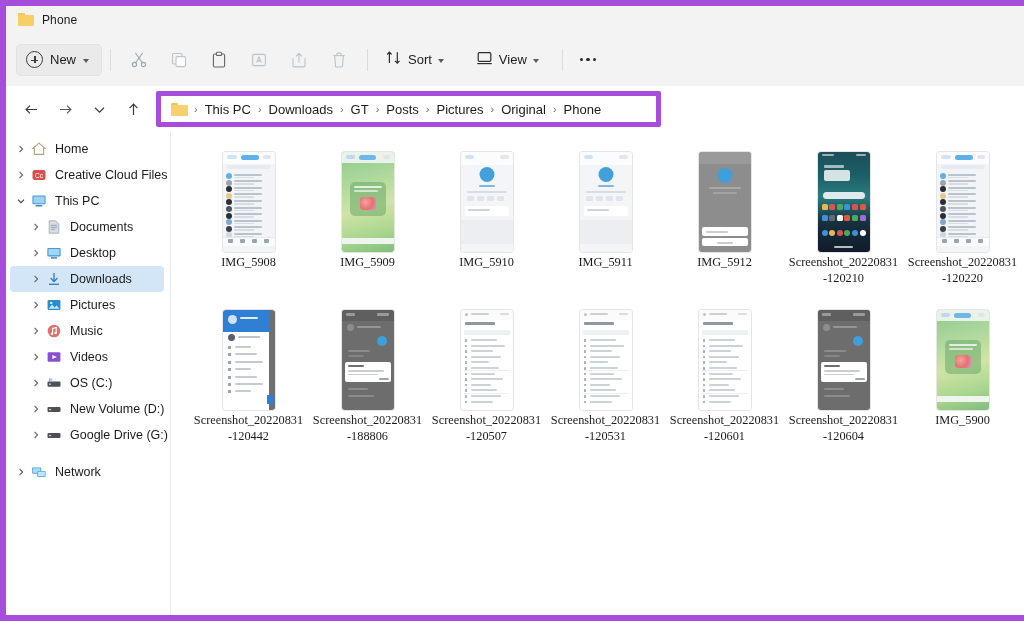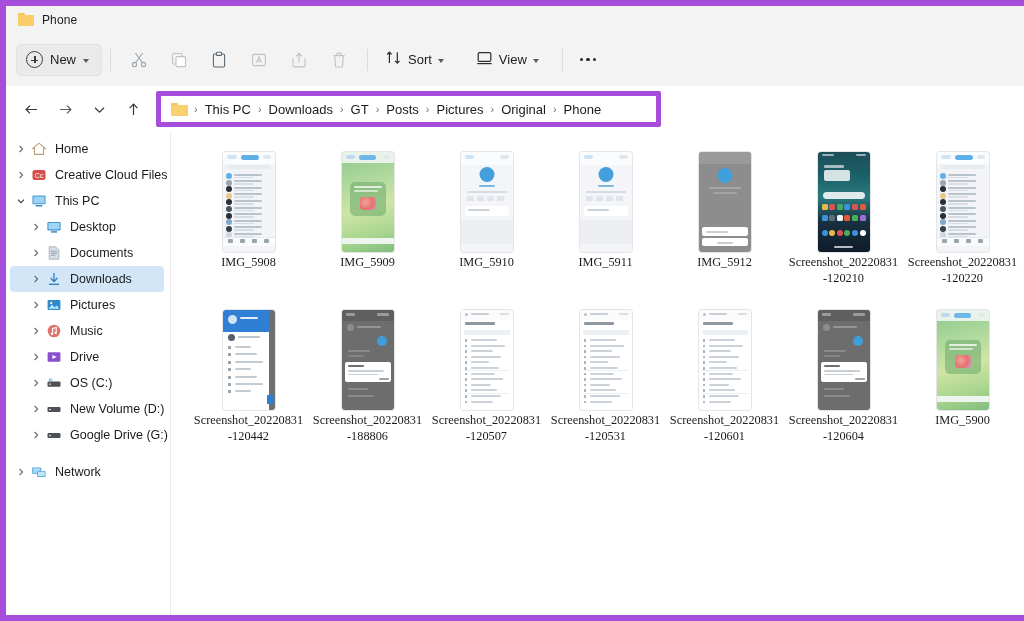--- a/index.html
+++ b/index.html
@@ -458,40 +458,40 @@
           <span class="nlabel">This PC</span>
         </div>
         <div class="nav-row indent-1">
           <span class="expander">
             <svg width="10" height="10" viewBox="0 0 10 10" fill="none" stroke="#6a6a6a" stroke-width="1.1">
               <path d="M3.6 2 L6.6 5 L3.6 8"></path>
             </svg>
           </span>
           <span class="nico">
             <svg width="16" height="16" viewBox="0 0 16 16">
+              <path d="M3.2 1.8 h6.3 l3.3 3.3 v9.1 H3.2 Z" fill="#d7dde3" stroke="#9aa7b2" stroke-width=".8"></path>
+              <path d="M4.8 6.3 h6.2 M4.8 8.3 h6.2 M4.8 10.3 h4.4" stroke="#8f9ba6" stroke-width=".9"></path>
+            </svg>
+          </span>
+          <span class="nlabel">Documents</span>
+        </div>
+        <div class="nav-row indent-1">
+          <span class="expander">
+            <svg width="10" height="10" viewBox="0 0 10 10" fill="none" stroke="#6a6a6a" stroke-width="1.1">
+              <path d="M3.6 2 L6.6 5 L3.6 8"></path>
+            </svg>
+          </span>
+          <span class="nico">
+            <svg width="16" height="16" viewBox="0 0 16 16">
               <rect x="1.4" y="3" width="13.2" height="8.4" rx="1" fill="#3f90cc"></rect>
               <rect x="2.4" y="3.9" width="11.2" height="6.4" fill="#9fd6f5"></rect>
               <rect x="5" y="12.2" width="6" height="1.4" fill="#3a7faf"></rect>
             </svg>
           </span>
           <span class="nlabel">Desktop</span>
-        </div>
-        <div class="nav-row indent-1">
-          <span class="expander">
-            <svg width="10" height="10" viewBox="0 0 10 10" fill="none" stroke="#6a6a6a" stroke-width="1.1">
-              <path d="M3.6 2 L6.6 5 L3.6 8"></path>
-            </svg>
-          </span>
-          <span class="nico">
-            <svg width="16" height="16" viewBox="0 0 16 16">
-              <path d="M3.2 1.8 h6.3 l3.3 3.3 v9.1 H3.2 Z" fill="#d7dde3" stroke="#9aa7b2" stroke-width=".8"></path>
-              <path d="M4.8 6.3 h6.2 M4.8 8.3 h6.2 M4.8 10.3 h4.4" stroke="#8f9ba6" stroke-width=".9"></path>
-            </svg>
-          </span>
-          <span class="nlabel">Documents</span>
         </div>
         <div class="nav-row selected indent-1">
           <span class="expander">
             <svg width="10" height="10" viewBox="0 0 10 10" fill="none" stroke="#6a6a6a" stroke-width="1.1">
               <path d="M3.6 2 L6.6 5 L3.6 8"></path>
             </svg>
           </span>
           <span class="nico">
             <svg width="16" height="16" viewBox="0 0 16 16">
               <path d="M8 2 V10.4 M4.6 7 L8 10.6 L11.4 7" stroke="#2c7dbf" stroke-width="1.3" fill="none"></path>
@@ -536,21 +536,21 @@
             <svg width="10" height="10" viewBox="0 0 10 10" fill="none" stroke="#6a6a6a" stroke-width="1.1">
               <path d="M3.6 2 L6.6 5 L3.6 8"></path>
             </svg>
           </span>
           <span class="nico">
             <svg width="16" height="16" viewBox="0 0 16 16">
               <rect x="1.6" y="3.2" width="12.8" height="9.6" rx="1.2" fill="#8a4fd0"></rect>
               <path d="M6.4 5.9 L10.8 8 L6.4 10.1 Z" fill="#fff"></path>
             </svg>
           </span>
-          <span class="nlabel">Drive</span>
+          <span class="nlabel">Videos</span>
         </div>
         <div class="nav-row indent-1">
           <span class="expander">
             <svg width="10" height="10" viewBox="0 0 10 10" fill="none" stroke="#6a6a6a" stroke-width="1.1">
               <path d="M3.6 2 L6.6 5 L3.6 8"></path>
             </svg>
           </span>
           <span class="nico">
             <svg width="16" height="16" viewBox="0 0 16 16">
               <rect x="1.5" y="6.4" width="13" height="5.4" rx="1.1" fill="#4d5156"></rect>

